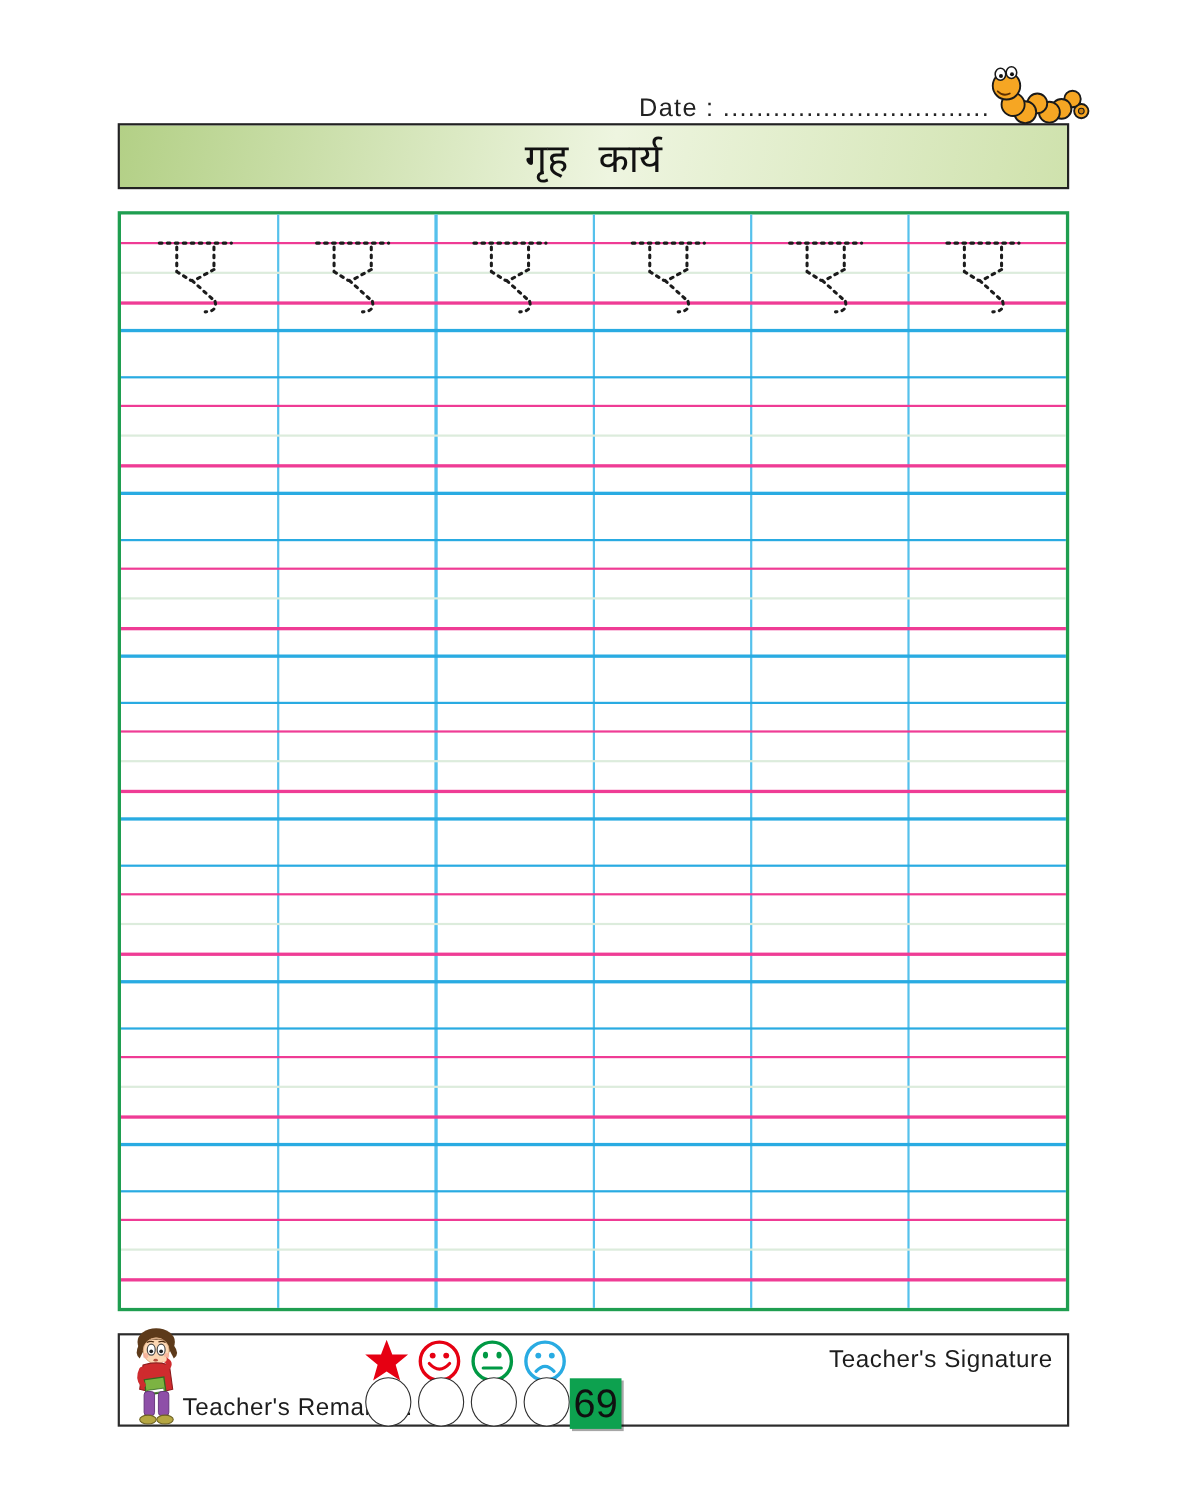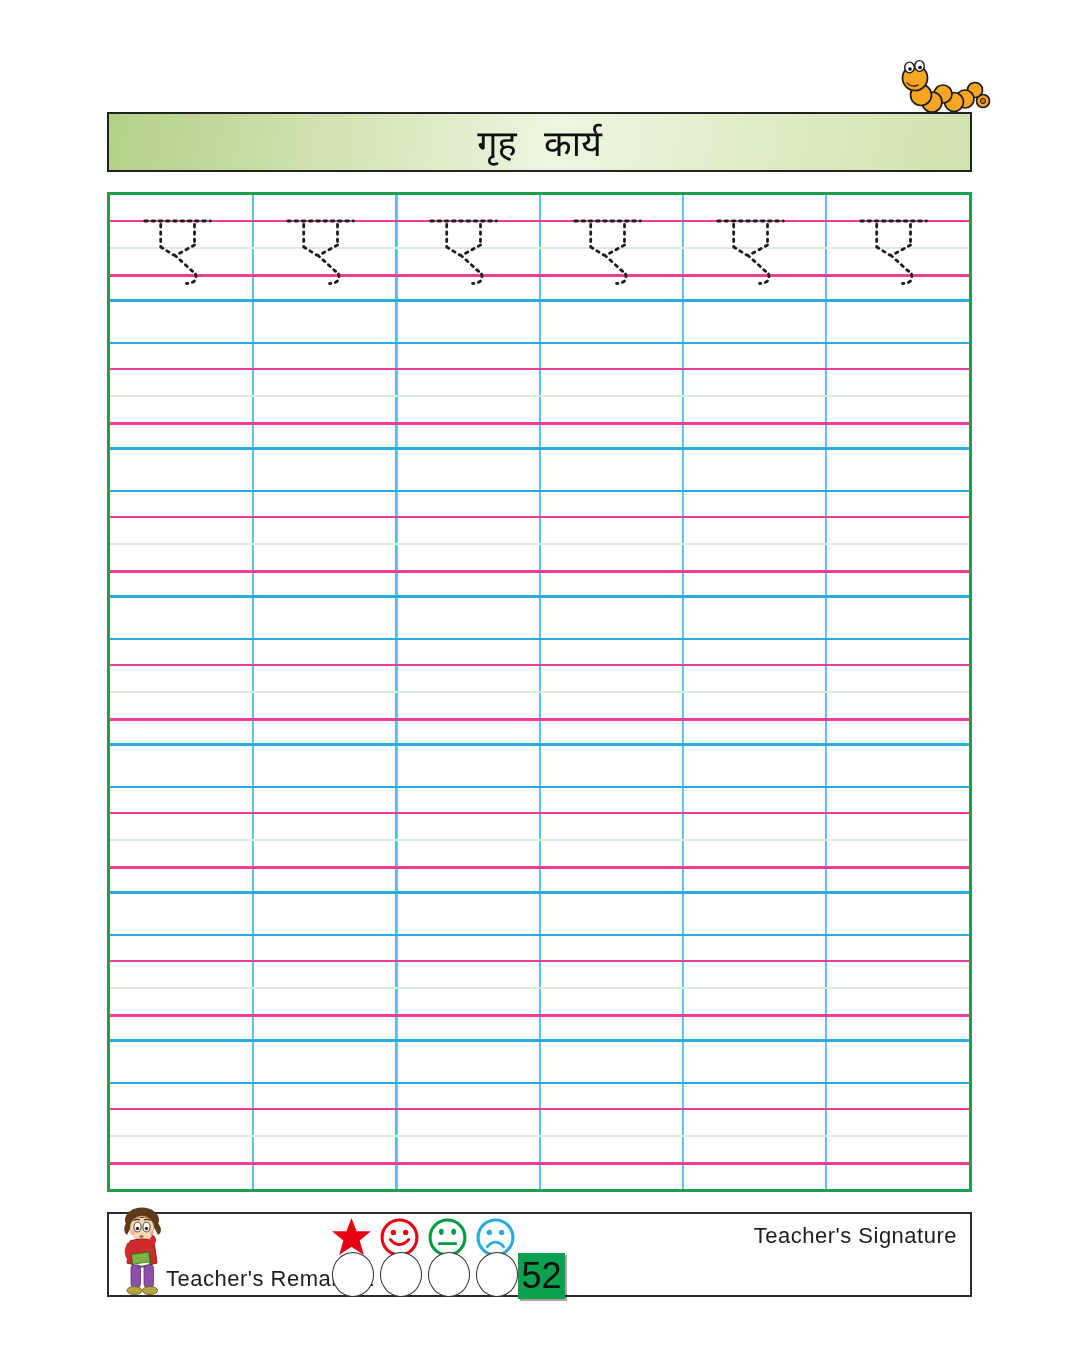--- a/index.html
+++ b/index.html
@@ -41,20 +41,21 @@
   .page-badge{position:absolute;left:409px;top:39px;width:47px;height:46px;background:var(--badge_green);
     color:#101010;font-size:36px;display:flex;align-items:center;justify-content:center;
     box-shadow:2px 2px 0 rgba(0,0,0,0.35);}
   .signature-label{position:absolute;right:13px;top:9px;font-size:22px;letter-spacing:0.5px;color:#1d1d1d;white-space:nowrap;}
 </style>
 </head>
 <body>
 
 <div class="sheet">
 
+  <div class="date-line">Date : ................................</div>
 
   <svg class="worm" viewBox="0 0 102 58">
     <g stroke="#1a1a1a" stroke-width="1.7" style="fill:var(--worm_orange)">
       <circle cx="89" cy="45" r="6.5"></circle>
       <circle cx="81" cy="34" r="7.5"></circle>
       <circle cx="71" cy="43" r="9"></circle>
       <circle cx="60" cy="46" r="9.5"></circle>
       <circle cx="49" cy="38" r="9"></circle>
       <circle cx="38" cy="46" r="10"></circle>
       <circle cx="27" cy="39" r="10.5"></circle>
@@ -207,18 +208,18 @@
       </svg>
     </div>
 
     <div class="circles" id="circles">
         <div class="remark-circle"></div>
         <div class="remark-circle"></div>
         <div class="remark-circle"></div>
         <div class="remark-circle"></div>
       </div>
 
-    <div class="page-badge">52</div>
+    <div class="page-badge">69</div>
 
     <span class="signature-label">Teacher's Signature</span>
   </div>
 
 </div>
 
 </body></html>

